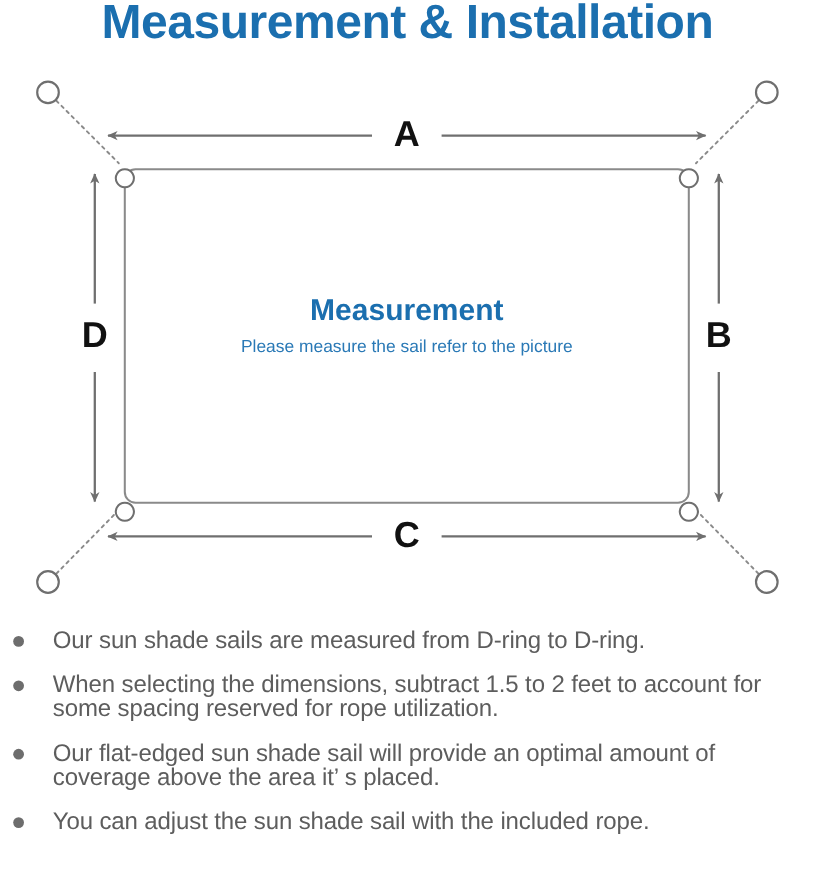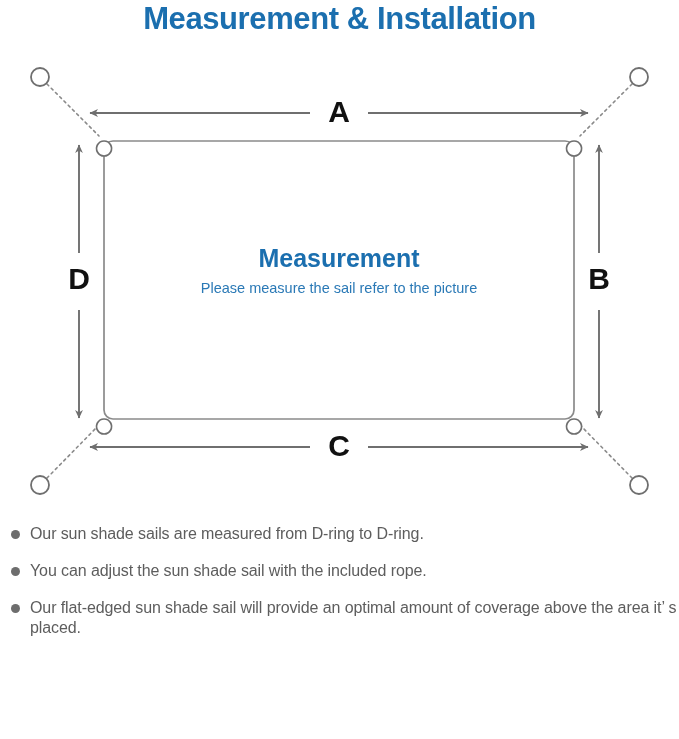--- a/index.html
+++ b/index.html
@@ -17,21 +17,21 @@
     -webkit-font-smoothing: antialiased;
   }
 
   
   .page-title {
     position: absolute;
     top: 0px;
     left: 0;
     width: 679px;
     text-align: center;
-    font-size: 31px;
+    font-size: 40px;
     font-weight: bold;
     letter-spacing: -0.4px;
     color: #1b6faf;
     line-height: 38px;
     white-space: nowrap;
   }
 
   
   .diagram {
     position: absolute;
@@ -67,23 +67,23 @@
 
   
   .notes {
     position: absolute;
     top: 524px;
     left: 0px;
     width: 679px;
   }
   .note-item {
     position: relative;
-    padding-left: 30px;
+    padding-left: 44px;
     margin-bottom: 17px;
-    font-size: 16px;
+    font-size: 20px;
     line-height: 20px;
     color: #5d5d5d;
     letter-spacing: -0.1px;
   }
   .note-item:last-child { margin-bottom: 0; }
   .note-bullet {
     position: absolute;
     left: 11px;
     top: 6px;
     width: 9px;
@@ -158,19 +158,23 @@
   </svg>
 </div>
 
 <div class="notes">
   <div class="note-item">
     <span class="note-bullet"></span>
     <span class="note-text">Our sun shade sails are measured from D-ring to D-ring.</span>
   </div>
   <div class="note-item">
     <span class="note-bullet"></span>
-    <span class="note-text">You can adjust the sun shade sail with the included rope.</span>
+    <span class="note-text">When selecting the dimensions, subtract 1.5 to 2 feet to account for some spacing reserved for rope utilization.</span>
   </div>
   <div class="note-item">
     <span class="note-bullet"></span>
     <span class="note-text">Our flat-edged sun shade sail will provide an optimal amount of coverage above the area it’ s placed.</span>
   </div>
+  <div class="note-item">
+    <span class="note-bullet"></span>
+    <span class="note-text">You can adjust the sun shade sail with the included rope.</span>
+  </div>
 </div>
 
 </body></html>

